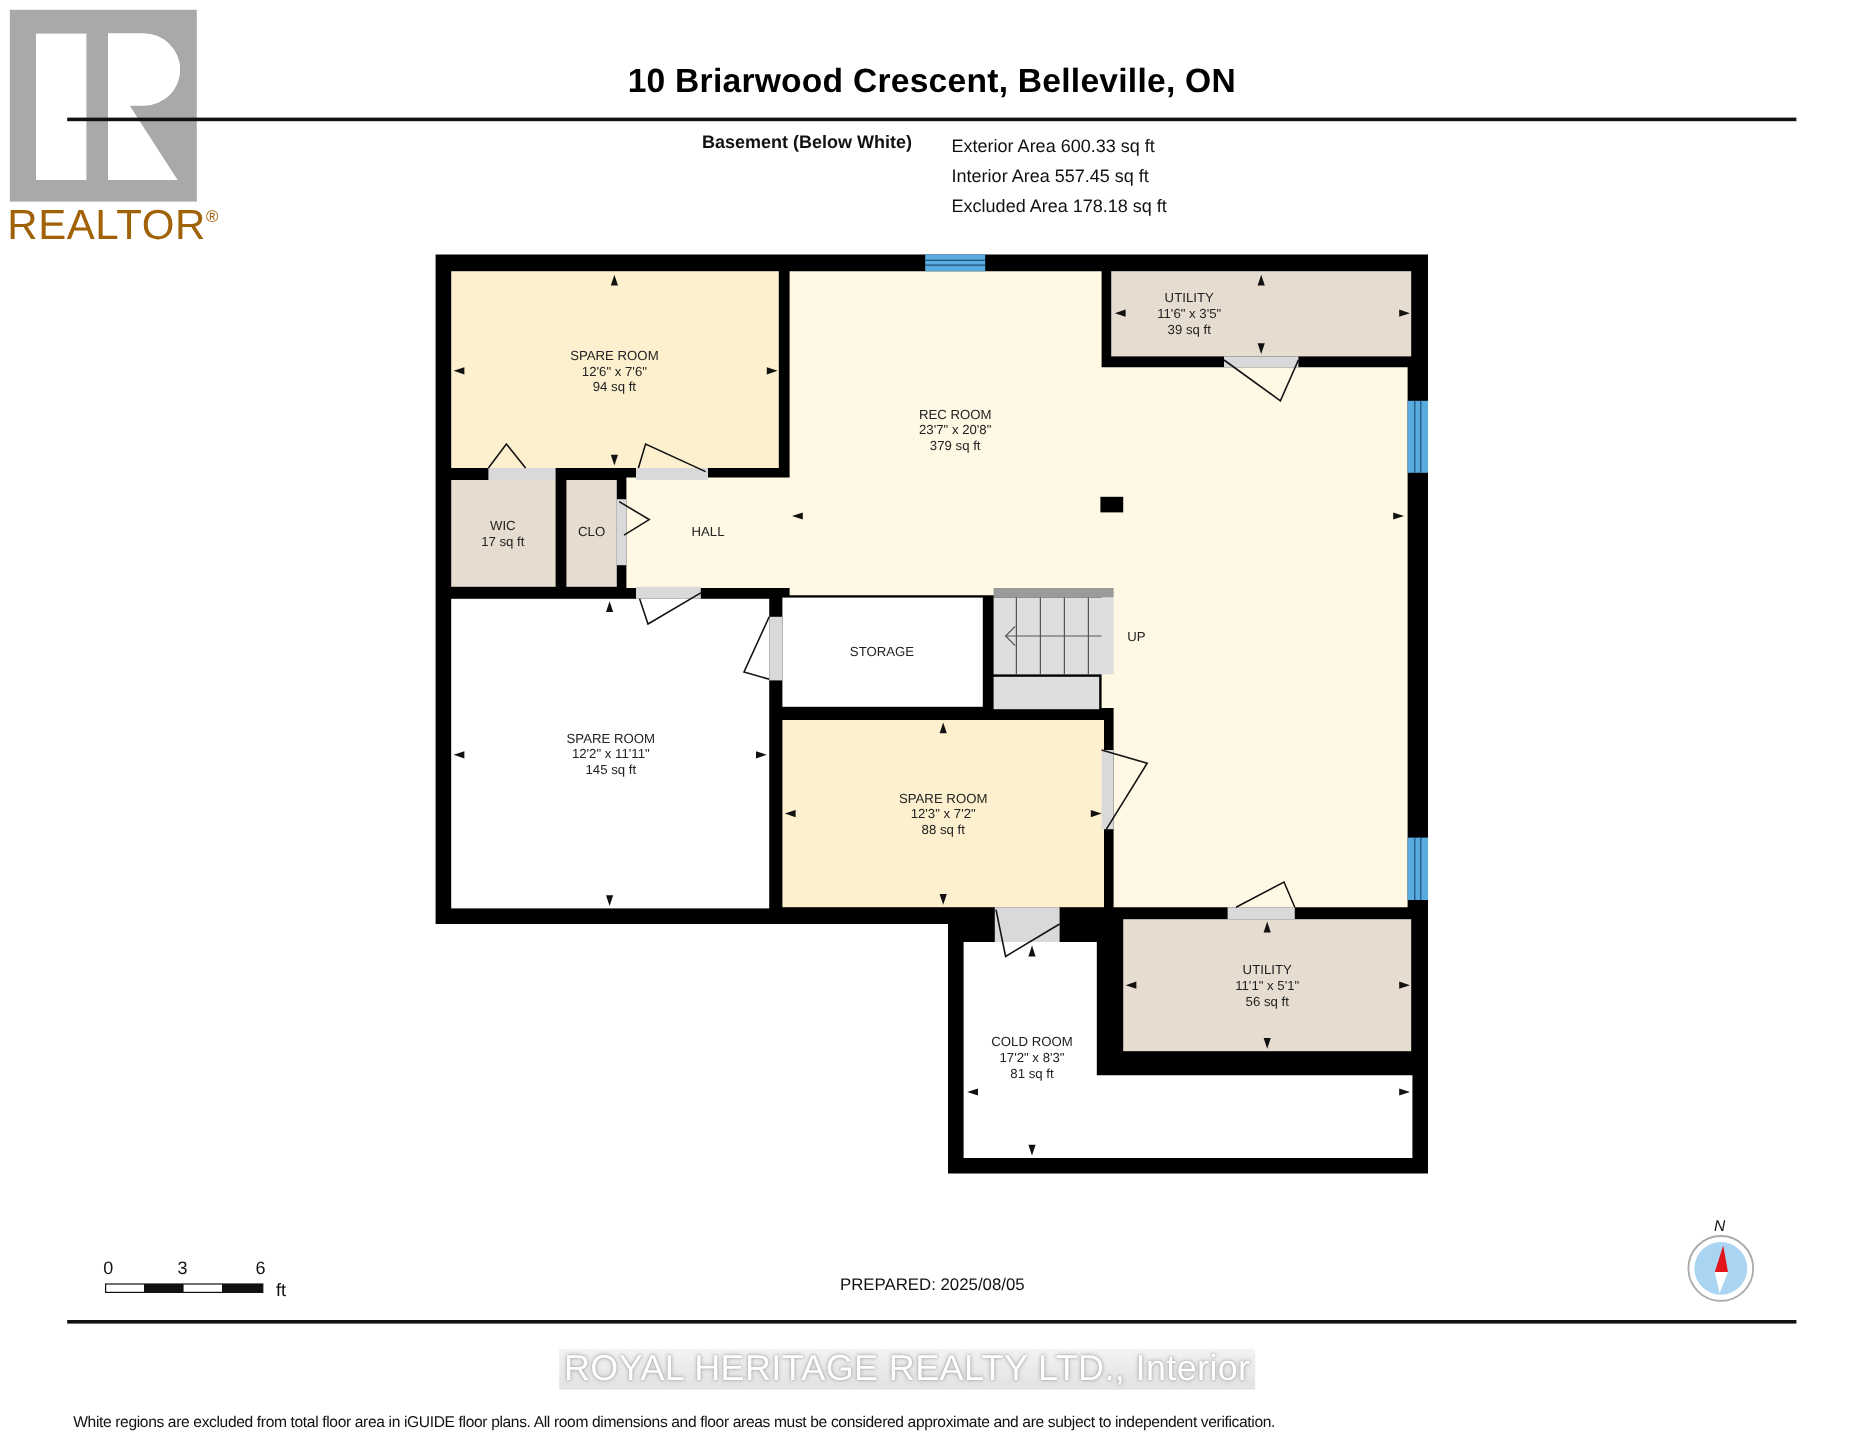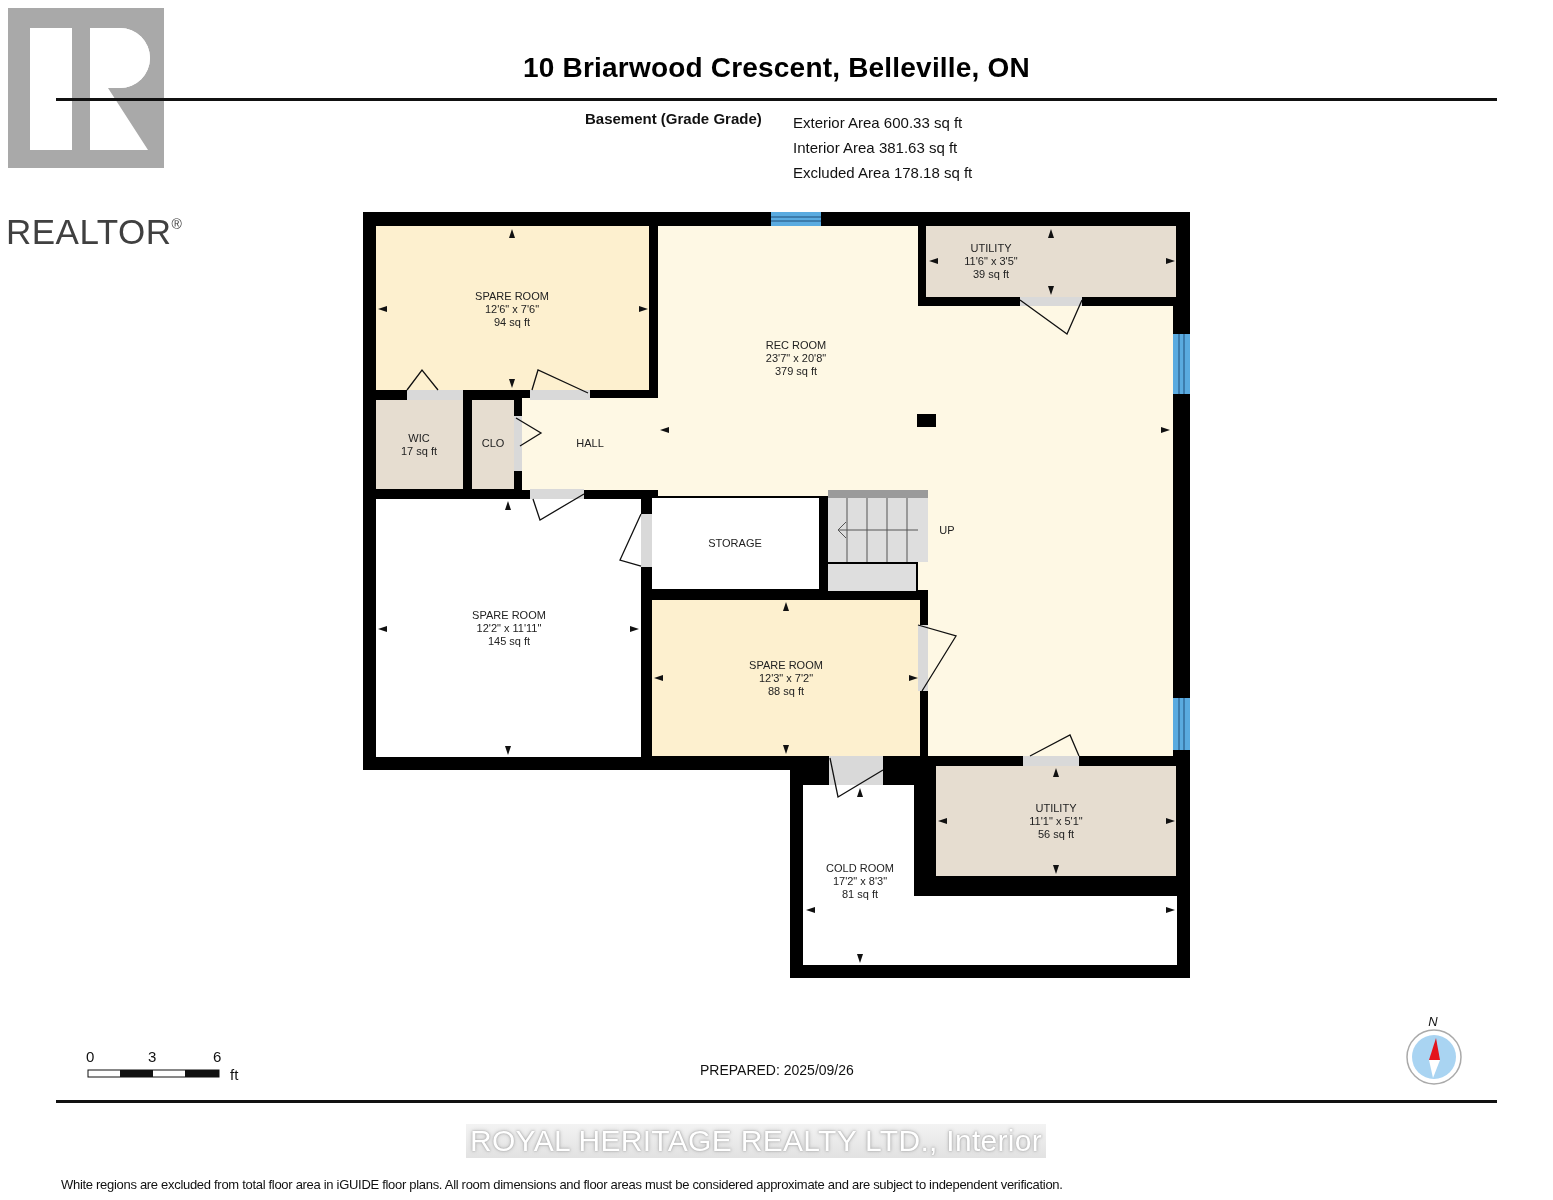--- a/index.html
+++ b/index.html
@@ -5,21 +5,21 @@
   html, body { margin: 0; padding: 0; background: #ffffff; }
   body { width: 1553px; height: 1200px; position: relative; overflow: hidden;
          font-family: "Liberation Sans", sans-serif; color: #111; }
   .abs { position: absolute; }
   .title { left: 0; width: 1553px; top: 52px; text-align: center; font-weight: bold;
            font-size: 28px; letter-spacing: 0.2px; color: #000; }
   .rule { height: 3px; background: #111; }
   .floor-label { left: 585px; top: 110px; font-weight: bold; font-size: 15px; }
   .area-lines { left: 793px; top: 110px; font-size: 15px; line-height: 25px; }
   .logo { left: 8px; top: 8px; width: 172px; height: 200px; }
-  .logo-text { left: 6px; top: 168px; font-size: 35px; color: #404040; letter-spacing: 0.5px; margin-top: 44px; }
+  .logo-text { left: 6px; top: 168px; font-size: 35px; color: #a16207; letter-spacing: 0.5px; }
   .logo-text sup { font-size: 14px; vertical-align: top; position: relative; top: 4px; }
   svg text { font-family: "Liberation Sans", sans-serif; }
   .room-label { font-size: 11px; fill: #222; text-anchor: middle; }
   .scale { left: 86px; top: 1046px; }
   .prepared { left: 700px; top: 1062px; font-size: 14px; }
   .disclaimer { left: 61px; top: 1177px; font-size: 13px; letter-spacing: -0.3px; }
   .watermark { left: 466px; top: 1124px; font-size: 30px; color: #fff;
                text-shadow: 0 0 2px #999, 0 0 4px #bbb; letter-spacing: 0.3px;
                background: linear-gradient(#f3f3f3, #e2e2e2); padding: 0 4px; }
   .compass { left: 1400px; top: 1014px; }
@@ -34,24 +34,24 @@
     <path d="M82 20 H112 A30 30 0 0 1 112 80 H100 L140 142 H82 Z" fill="#ffffff"></path>
     <path d="M82 20 H112 A30 30 0 0 1 112 80 H82 Z" fill="#ffffff"></path>
   </svg>
 </div>
 <div class="abs logo-text">
   <span>REALTOR</span><sup>®</sup>
 </div>
 
 <div class="abs title">10 Briarwood Crescent, Belleville, ON</div>
 <div class="abs rule" style="left:56px; top:98px; width:1441px;"></div>
-<div class="abs floor-label">Basement (Grade Grade)</div>
+<div class="abs floor-label">Basement (Below White)</div>
 <div class="abs area-lines">
   <div>Exterior Area 600.33 sq ft</div>
-  <div>Interior Area 381.63 sq ft</div>
+  <div>Interior Area 557.45 sq ft</div>
   <div>Excluded Area 178.18 sq ft</div>
 </div>
 
 <svg class="abs" style="left:0; top:0;" width="1553" height="1000" viewBox="0 0 1553 1000">
   <defs>
     <marker id="arr" viewBox="0 0 10 10" refX="5" refY="5" markerWidth="6" markerHeight="6" orient="auto"></marker>
   </defs>
 
   <path d="M363 212 H1190 V978 H790 V770 H363 Z" fill="#000"></path>
 
@@ -195,21 +195,21 @@
     <text x="0" y="16" font-size="15" fill="#111">0</text>
     <text x="62" y="16" font-size="15" fill="#111">3</text>
     <text x="127" y="16" font-size="15" fill="#111">6</text>
     <rect x="2" y="24" width="131" height="7" fill="#fff" stroke="#111" stroke-width="1"></rect>
     <rect x="34" y="24" width="33" height="7" fill="#111"></rect>
     <rect x="99" y="24" width="34" height="7" fill="#111"></rect>
     <text x="144" y="34" font-size="15" fill="#111">ft</text>
   </svg>
 </div>
 
-<div class="abs prepared">PREPARED: 2025/09/26</div>
+<div class="abs prepared">PREPARED: 2025/08/05</div>
 
 <div class="abs compass">
   <svg width="70" height="75" viewBox="0 0 70 75">
     <text x="33" y="12" font-size="13" font-style="italic" fill="#111" text-anchor="middle">N</text>
     <circle cx="34" cy="43" r="27" fill="#fff" stroke="#aaa" stroke-width="1.5"></circle>
     <circle cx="34" cy="43" r="22" fill="#a9d4f2"></circle>
     <path d="M36 24 L29 46 L40 46 Z" fill="#e4141b"></path>
     <path d="M29 46 L40 46 L33 64 Z" fill="#ffffff"></path>
   </svg>
 </div>

